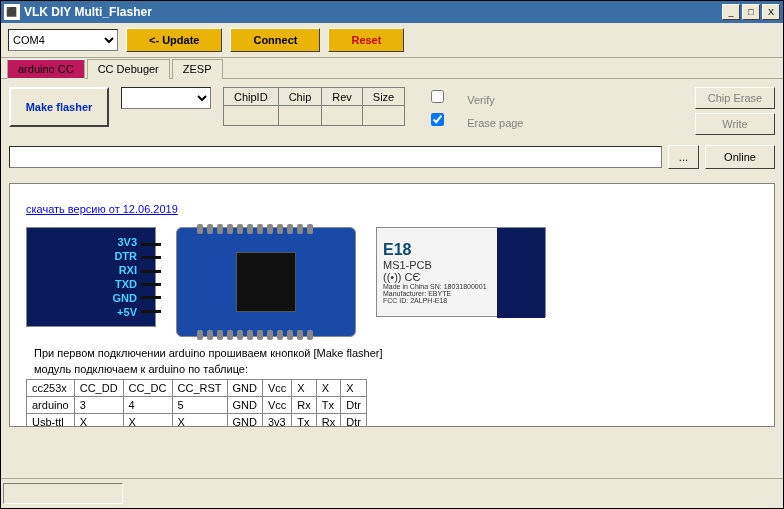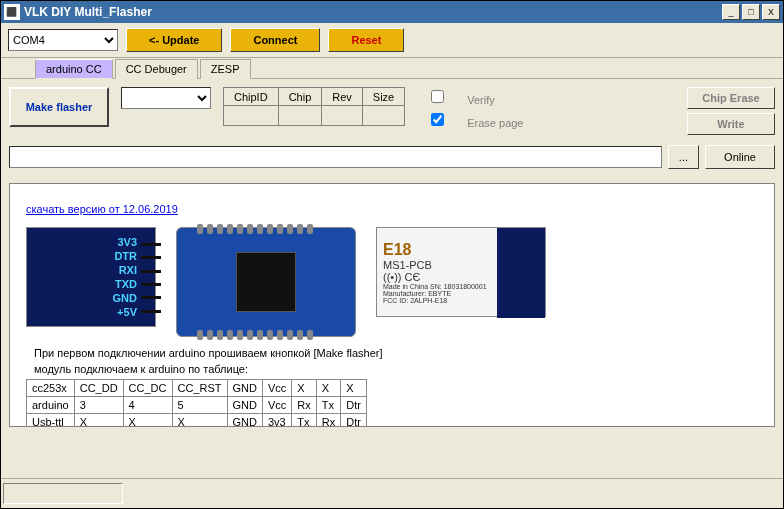--- a/index.html
+++ b/index.html
@@ -10,33 +10,33 @@
   .titlebar .icon span { color:#d00; font-weight:bold; font-size:9px;}
   .titlebar .title { flex: 1; font-weight: bold; font-size: 12px; }
   .titlebar .btns { display: flex; gap: 2px; }
   .titlebar .btns button { width: 18px; height: 16px; background: #ece9d8; border: 1px solid #fff; border-right-color:#404040; border-bottom-color:#404040; font-size: 9px; line-height: 1; padding:0; cursor:pointer;}
   .toolbar { padding: 5px 7px; display: flex; gap: 8px; align-items: center; border-bottom:1px solid #aca899;}
   select.com { width: 110px; height: 22px; background:#fff; border:1px inset #808080;}
   .tbtn { height: 24px; padding: 0 22px; background: #eab308; border: 1px solid #fff; border-right-color:#404040; border-bottom-color:#404040; cursor:pointer; font-weight:bold;}
   .tbtn.reset { color: #c00; }
   .tabs { display: flex; padding-left: 6px; }
   .tab { padding: 3px 10px; background: #ece9d8; border: 1px solid #aca899; border-bottom: none; margin-right: 2px; position: relative; top: 1px; cursor:pointer;}
-  .tab.active { background: #c4b5fd; border-top:1px solid #fff; z-index:2; border-bottom:1px solid #ece9d8;margin-left:28px;}
+  .tab.active { background: #be185d; border-top:1px solid #fff; z-index:2; border-bottom:1px solid #ece9d8;}
   .tabs-border { border-top: 1px solid #aca899; }
   .panel { padding: 8px; }
   .row1 { display: flex; align-items: flex-start; gap: 12px; }
   .make-flasher { width: 100px; height: 40px; background: #ece9d8; border:2px solid; border-color:#fff #404040 #404040 #fff; color: #002db3; font-weight: bold; cursor:pointer;}
   .combo2 { width: 90px; height: 22px; background:#fff; border:1px inset #808080;}
   .spec-table { border-collapse: collapse; border-radius: 9px; }
   .spec-table th { border: 1px solid #808080; background: #ece9d8; font-weight: normal; padding: 2px 10px; height:18px;}
   .spec-table td { border: 1px solid #808080; height: 20px; }
   .checks { display: flex; flex-direction: column; gap: 4px; margin-left:10px; color:#808080;}
   .checks label { display:flex; gap:20px; align-items:flex-end;}
   .right-btns { margin-left: auto; display: flex; flex-direction: column; gap: 4px; }
-  .right-btns button { width: 88px; height: 22px; background:#ece9d8; border:1px solid; border-color:#fff #404040 #404040 #fff; color:#808080; cursor:pointer;font-weight:bold;}
+  .right-btns button { width: 80px; height: 22px; background:#ece9d8; border:1px solid; border-color:#fff #404040 #404040 #fff; color:#808080; cursor:pointer;}
   .row2 { display: flex; gap: 6px; margin-top: 10px; align-items: center; }
   .path-input { flex: 1; height: 22px; background:#fff; border:1px inset #808080; padding:0 4px;}
   .browse-btn, .online-btn { height: 24px; padding: 0 10px; background:#ece9d8; border:1px solid; border-color:#fff #404040 #404040 #fff; cursor:pointer;}
   .online-btn { width:70px;}
   .content-frame { margin: 6px 8px; background: #fff; border: 1px solid #808080; height: 244px; overflow: auto; padding: 16px; font-family: "Times New Roman", serif; font-size: 15px; }
   .content-frame a { color: #0000ee; text-decoration: underline; }
   .content-frame p { margin: 4px 8px; color:#000;}
   .boards { display: flex; gap: 20px; margin: 10px 0; }
   .board { border:1px solid #888; display:flex; align-items:center; justify-content:center; color:#fff; font-size:10px; position:relative;}
   .board1 { width: 130px; height: 100px; background: #0a1a5a; display:flex; flex-direction:column; align-items:flex-end; padding:6px 18px 6px 6px; gap:2px;}
@@ -44,21 +44,21 @@
   .board1 .pins { position:absolute; right:-6px; top:10px; width:20px; height:80px; display:flex; flex-direction:column; justify-content:space-around;}
   .board1 .pins div { height:3px; background:#111;}
   .board2 { width: 180px; height: 110px; background: #1a4aa8; border-radius:6px;}
   .board2 .chip { width:60px; height:60px; background:#111; border:1px solid #555;}
   .board2 .holes { position:absolute; display:flex; gap:4px;}
   .board2 .holes.top { top:-4px; left:20px;}
   .board2 .holes.bot { bottom:-4px; left:20px;}
   .board2 .holes div { width:6px; height:10px; background:#888; border-radius:2px;}
   .board3 { width: 170px; height: 90px; background: #f4f4f4; color:#333; display:flex; flex-direction:column; align-items:flex-start; padding:6px; font-size:10px;}
   .board3 .ant { position:absolute; right:0; top:0; width:48px; height:90px; background:#0a1a5a;}
-  .board3 strong { font-size:16px; color:#a16207;}
+  .board3 strong { font-size:16px; color:#0c4a6e;}
   .pin-table { border-collapse: collapse; font-size:15px;}
   .pin-table td { border: 1px solid #888; padding: 2px 5px; }
   .statusbar { margin-top:auto; height: 30px; border-top: 1px solid #aca899; background:#ece9d8; display:flex;}
   .statusbar div { border:1px solid; border-color:#808080 #fff #fff #808080; width:120px; margin:4px 2px;}
 </style>
 </head>
 <body>
 
 <div class="window">
   <div class="titlebar">

